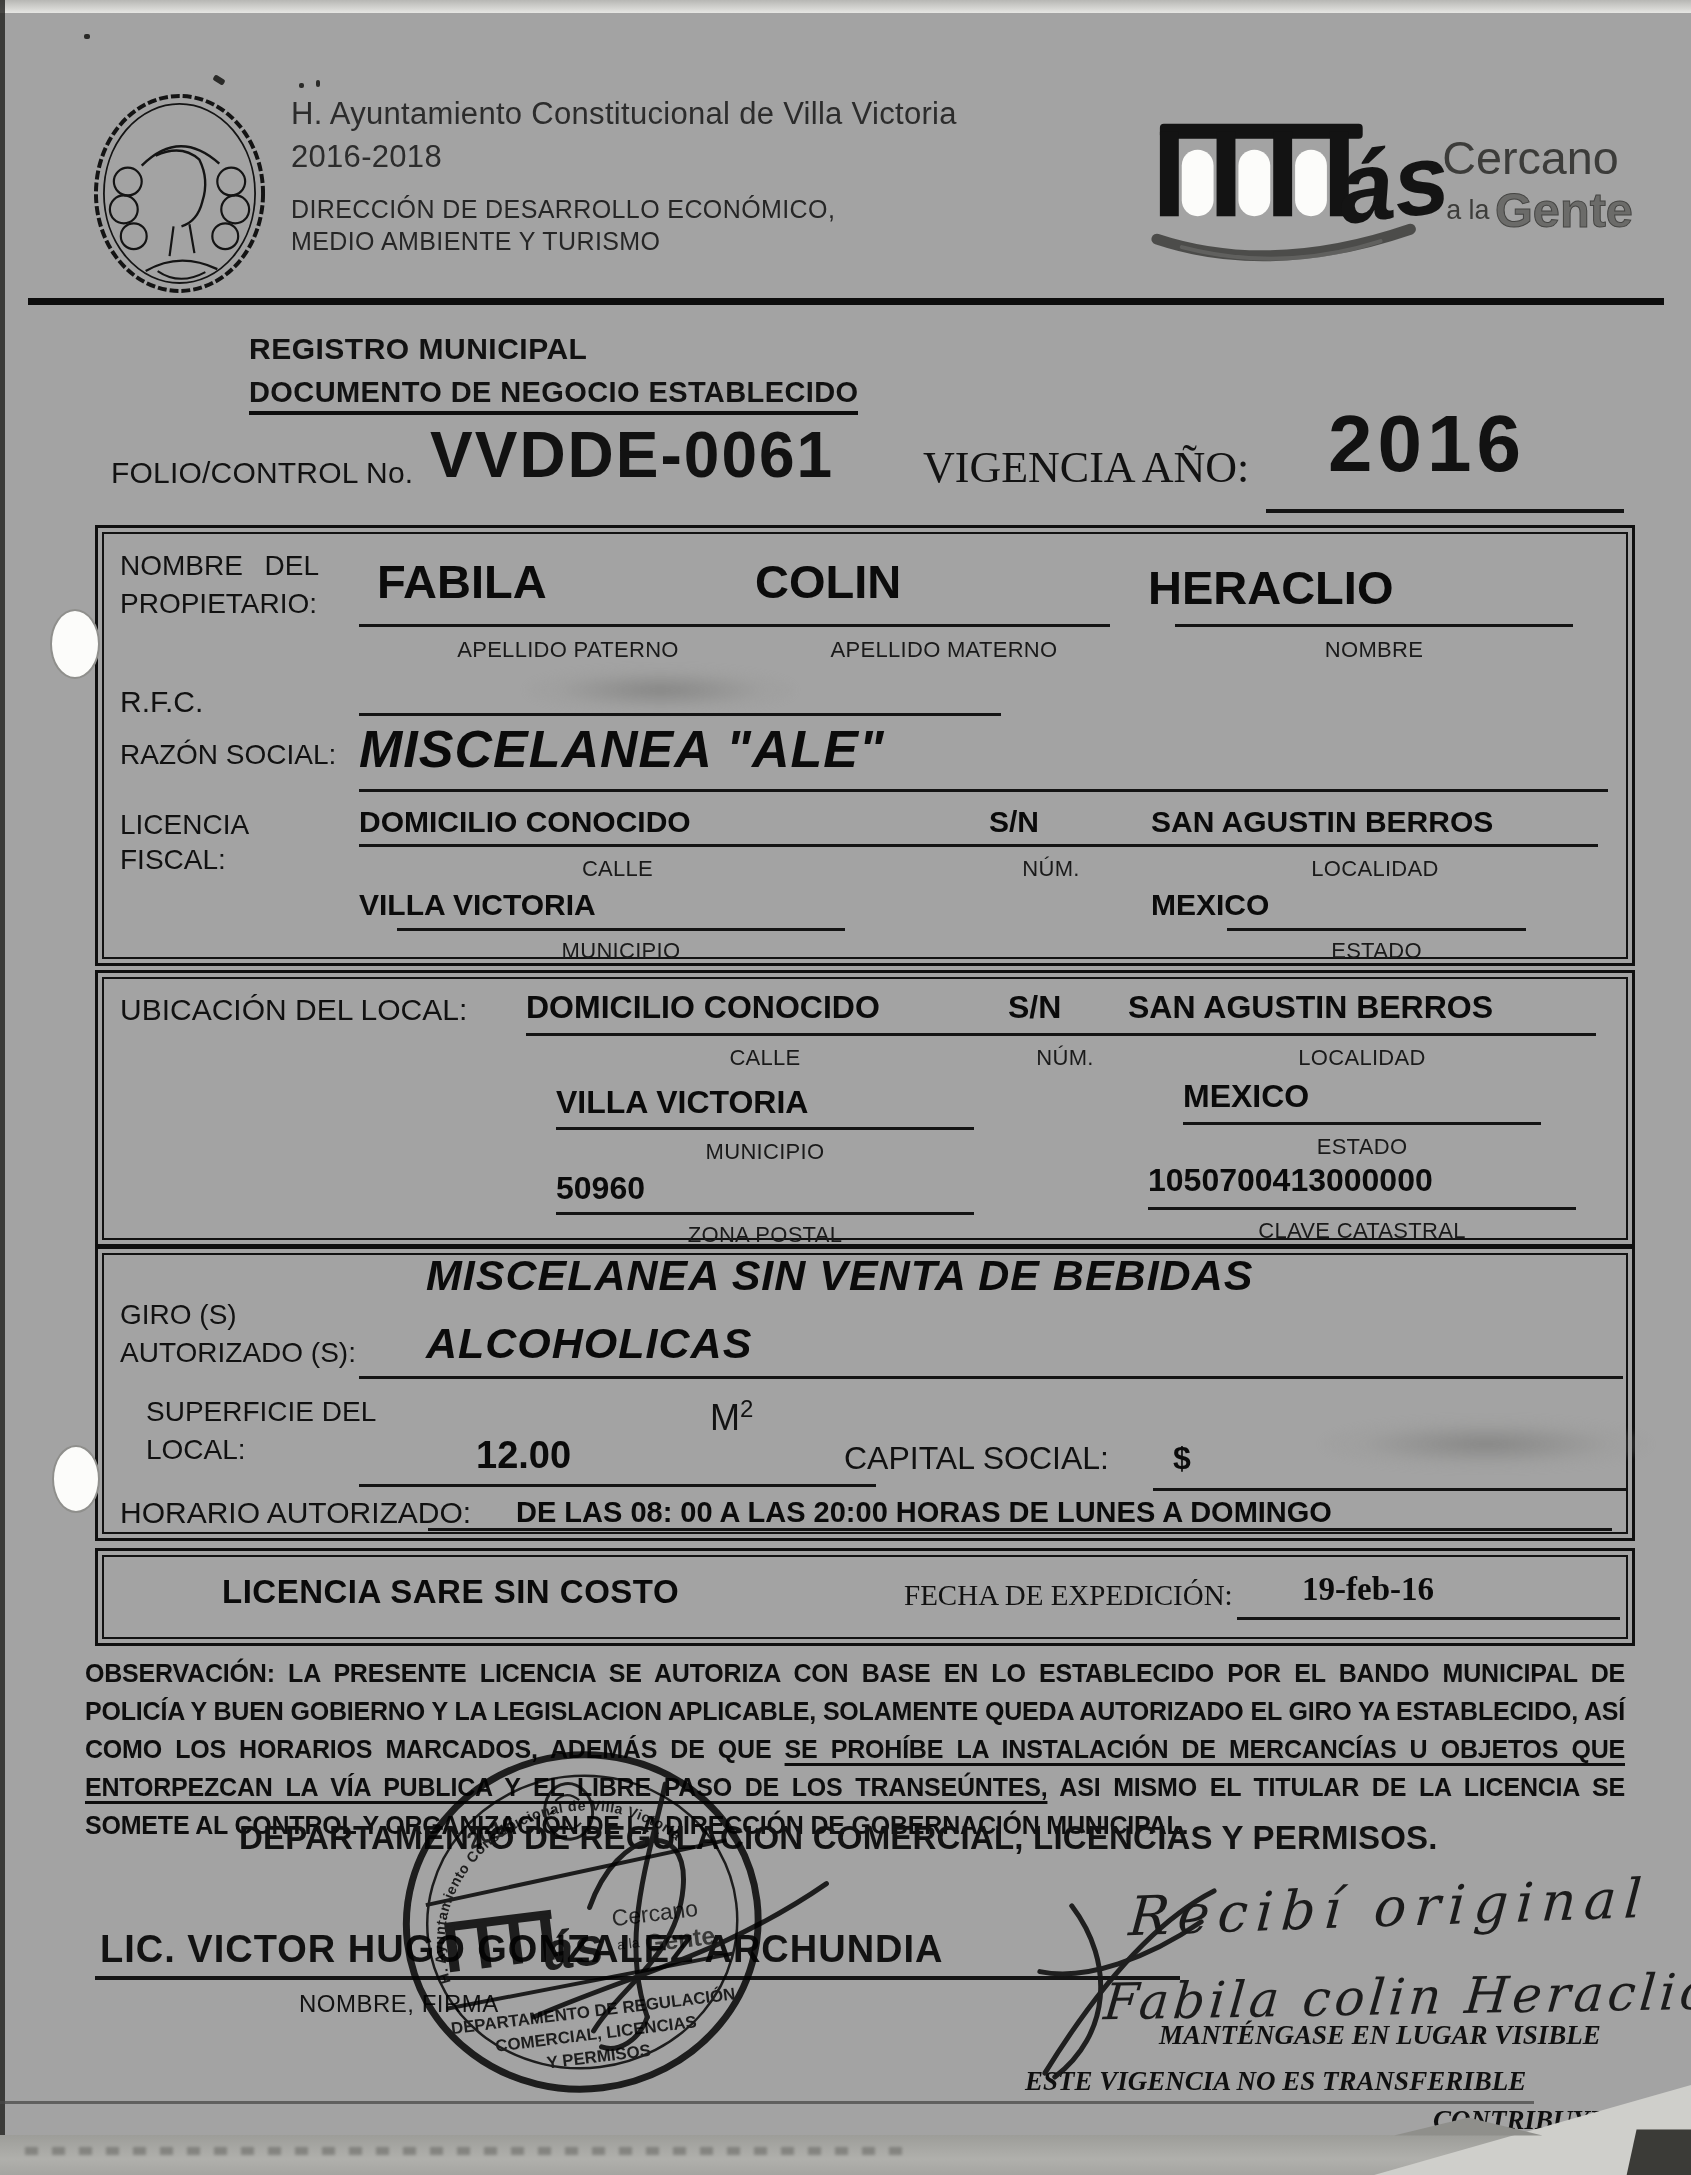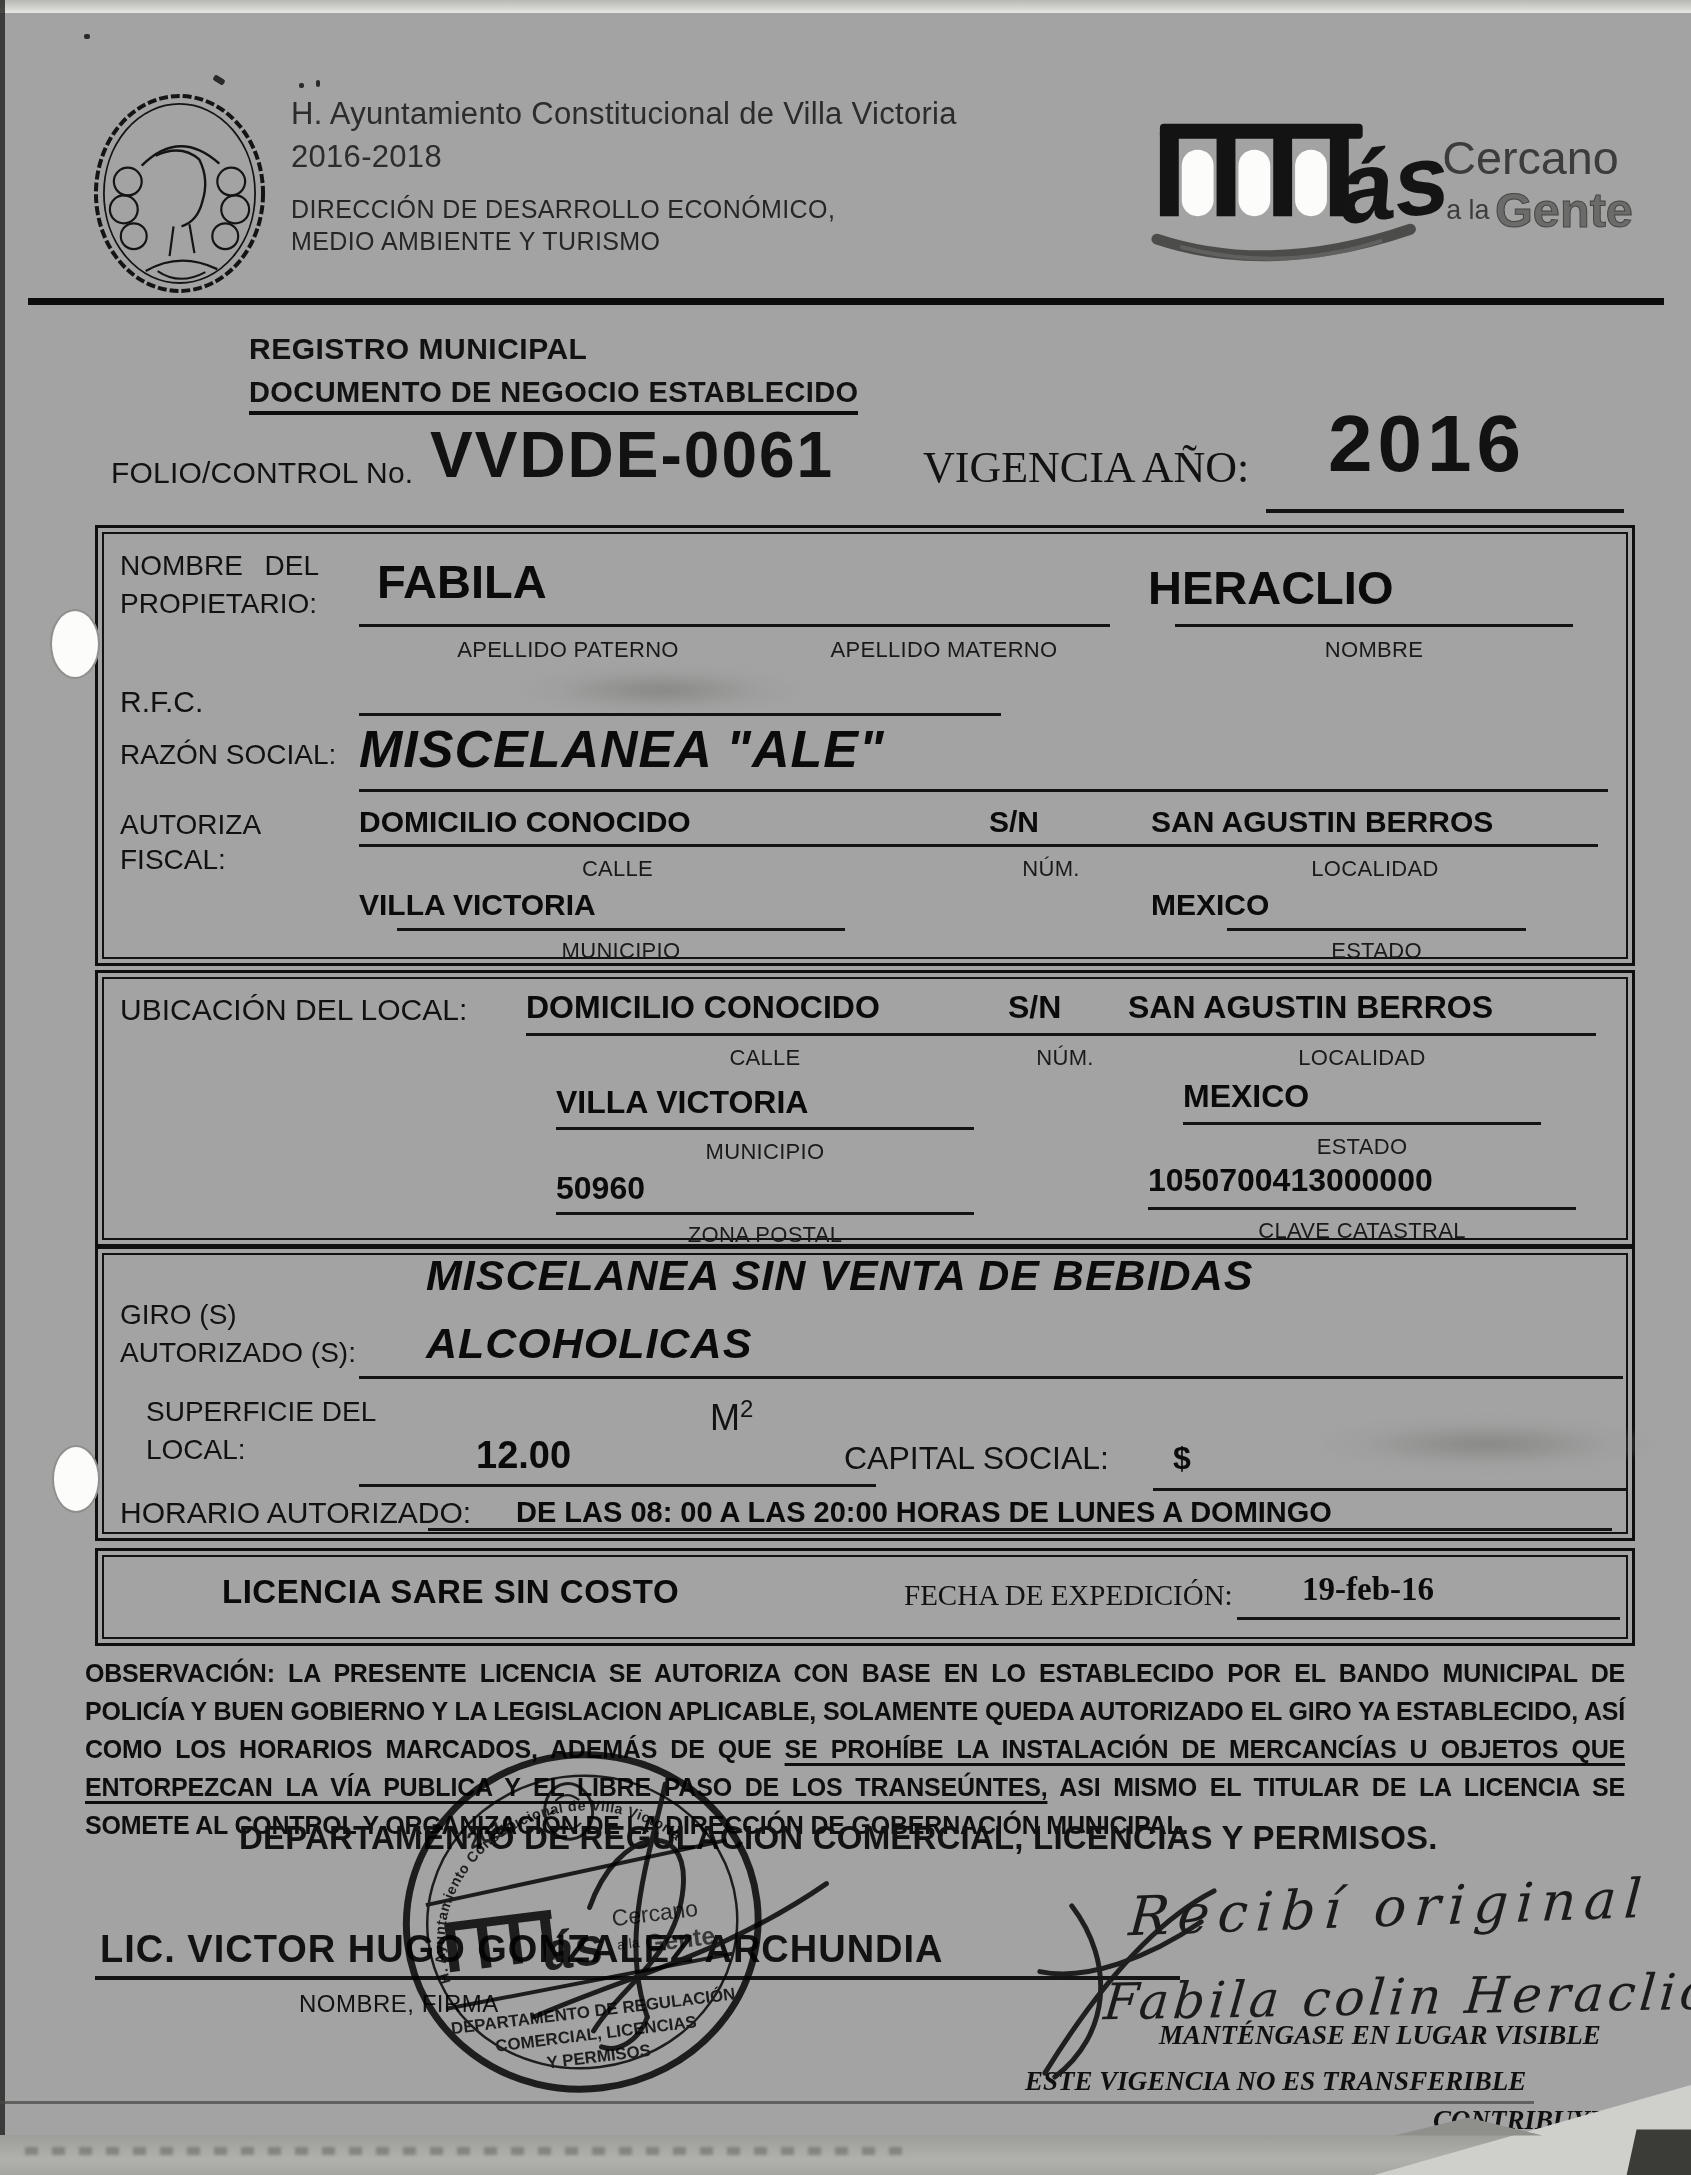--- a/index.html
+++ b/index.html
@@ -120,36 +120,37 @@
   <div class="abs rule" style="left:1266px;top:509px;width:358px;height:4px;"></div>
 
   <div class="abs dbox" style="left:95px;top:525px;width:1534px;height:435px;">
     <div class="abs flex-sb lbl" style="left:22px;top:22px;width:199px;">
       <span>NOMBRE</span>
       <span>DEL</span>
     </div>
     <div class="abs lbl" style="left:22px;top:60px;">PROPIETARIO:</div>
 
     <div class="abs val cen" style="left:279px;top:26px;width:358px;font-size:47px;">FABILA</div>
+    <div class="abs val cen" style="left:657px;top:26px;width:358px;font-size:47px;">COLIN</div>
     <div class="abs val cen" style="left:1050px;top:32px;width:448px;font-size:47px;">HERACLIO</div>
     <div class="abs rule" style="left:261px;top:96px;width:751px;"></div>
     <div class="abs rule" style="left:1077px;top:96px;width:398px;"></div>
     <div class="abs sub" style="left:261px;top:109px;width:418px;">APELLIDO PATERNO</div>
     <div class="abs sub" style="left:647px;top:109px;width:398px;">APELLIDO MATERNO</div>
     <div class="abs sub" style="left:1077px;top:109px;width:398px;">NOMBRE</div>
 
     <div class="abs lbl30" style="left:22px;top:157px;">R.F.C.</div>
     <div class="abs smudge" style="left:428px;top:139px;width:269px;height:46px;"></div>
     <div class="abs rule" style="left:261px;top:185px;width:642px;"></div>
 
     <div class="abs lbl" style="left:22px;top:211px;">RAZÓN SOCIAL:</div>
     <div class="abs val cen big-ital" style="left:261px;top:191px;width:1244px;font-size:52px;">MISCELANEA "ALE"</div>
     <div class="abs rule" style="left:261px;top:261px;width:1249px;"></div>
 
-    <div class="abs lbl" style="left:22px;top:281px;">AUTORIZA</div>
+    <div class="abs lbl" style="left:22px;top:281px;">LICENCIA</div>
     <div class="abs lbl" style="left:22px;top:316px;">FISCAL:</div>
     <div class="abs val cen" style="left:261px;top:277px;width:517px;font-size:30px;">DOMICILIO CONOCIDO</div>
     <div class="abs val cen" style="left:891px;top:277px;width:124px;font-size:30px;">S/N</div>
     <div class="abs val cen" style="left:1053px;top:277px;width:448px;font-size:30px;">SAN AGUSTIN BERROS</div>
     <div class="abs rule" style="left:261px;top:316px;width:1239px;"></div>
     <div class="abs sub" style="left:261px;top:328px;width:517px;">CALLE</div>
     <div class="abs sub" style="left:891px;top:328px;width:124px;">NÚM.</div>
     <div class="abs sub" style="left:1053px;top:328px;width:448px;">LOCALIDAD</div>
 
     <div class="abs val cen" style="left:261px;top:360px;width:517px;font-size:30px;">VILLA VICTORIA</div>

